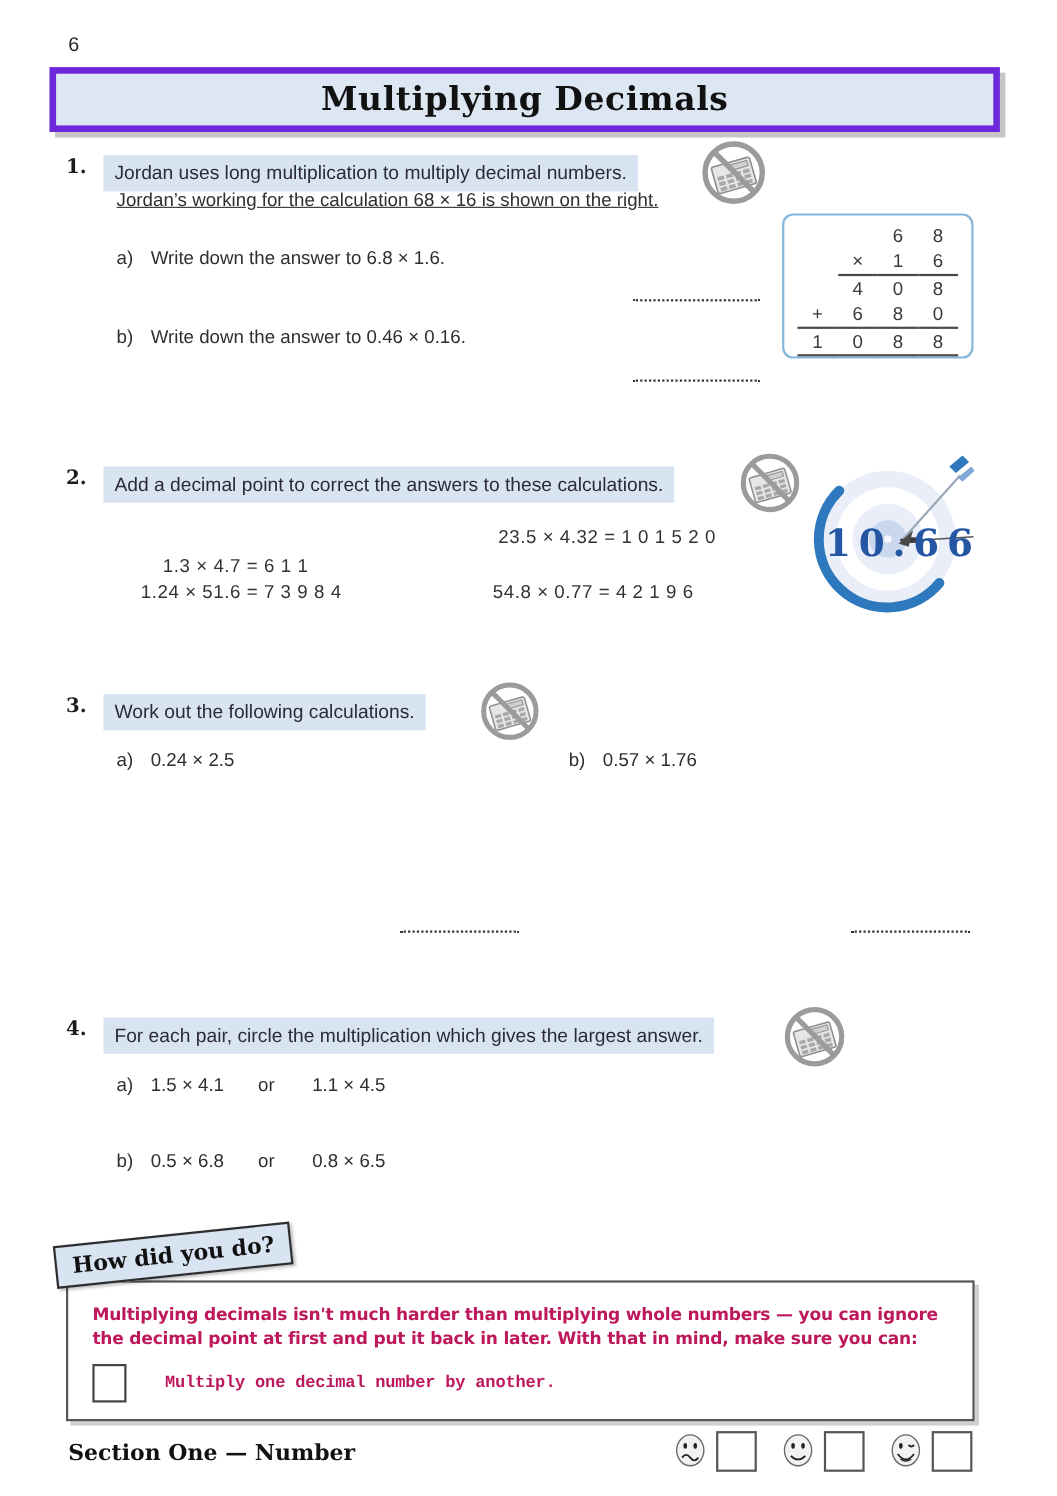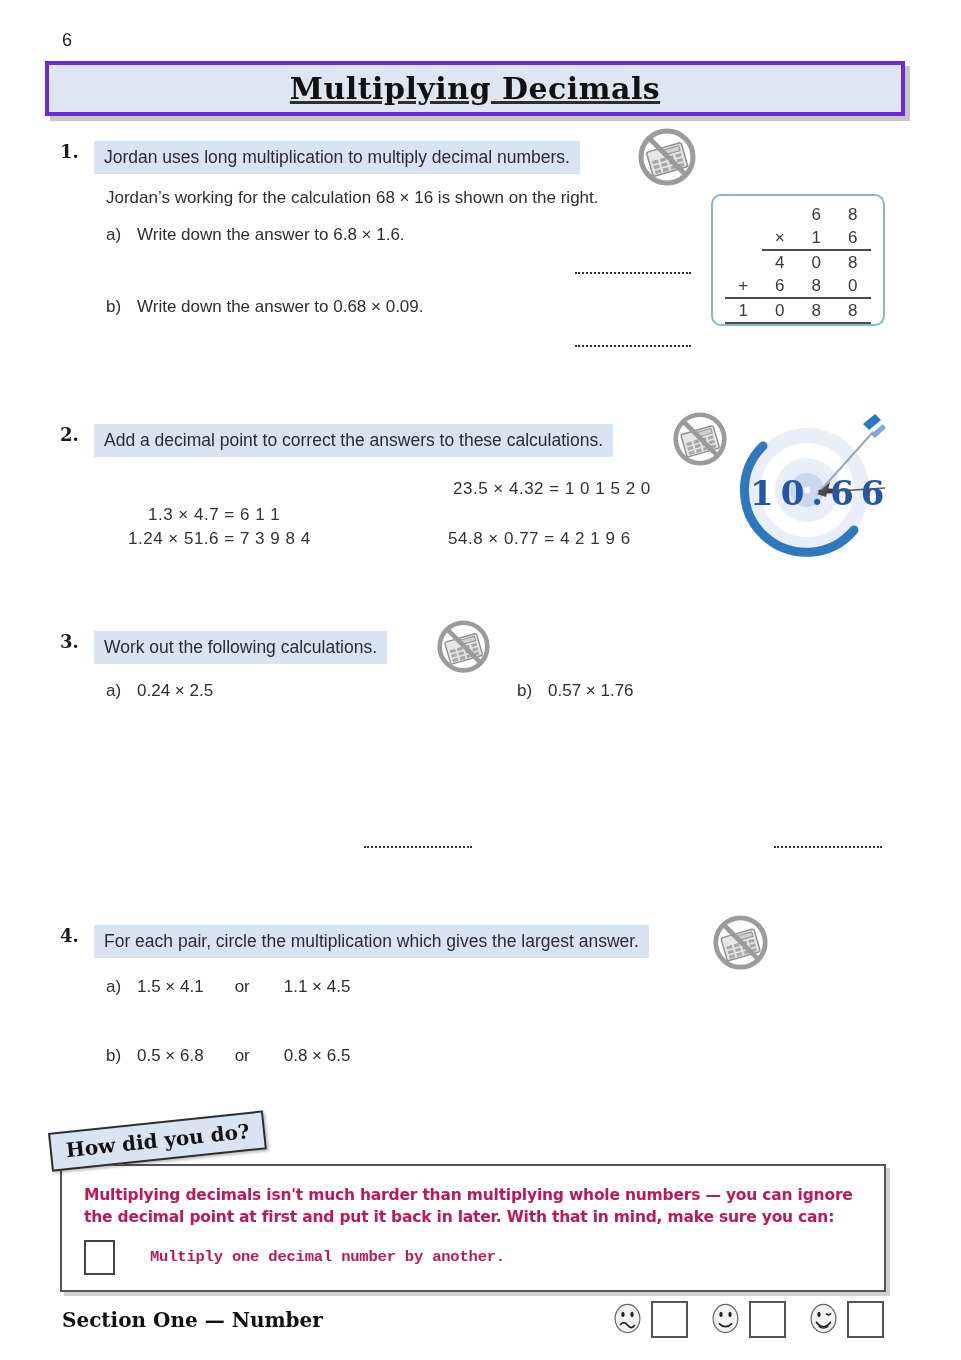--- a/index.html
+++ b/index.html
@@ -2,22 +2,22 @@
 <html><head>
 <meta charset="utf-8">
 <style>
   html,body{margin:0;padding:0;background:#fff;}
   .page{position:relative;width:961px;height:1360px;background:#ffffff;overflow:hidden;
         font-family:"Liberation Sans",sans-serif;color:#2e2e2e;}
   .abs{position:absolute;}
 
   .page-num{font-size:18px;color:#222;}
   .banner{left:45px;top:61px;width:852px;height:47px;background:#dde7f4;
-          border:4px solid #6d28d9;box-shadow:5px 5px 0 #c6c6c6;
-          display:flex;align-items:center;justify-content:center;text-decoration:underline;}
+          border:6px solid #6d28d9;box-shadow:5px 5px 0 #c6c6c6;
+          display:flex;align-items:center;justify-content:center;}
   .banner h1{margin:0;font-family:"DejaVu Serif",serif;font-weight:700;font-size:30px;
              color:#111;letter-spacing:.5px;}
 
   .q-num{font-family:"DejaVu Serif",serif;font-weight:700;font-size:18px;color:#1c1c1c;width:34px;flex:none;}
   .q-row{display:flex;align-items:flex-start;}
   .hl{background:#d9e4f2;padding:5px 10px 6px 10px;font-size:17.5px;color:#2b2b35;line-height:22px;}
   .sub{font-size:17px;color:#2e2e2e;}
   .sub-label{display:inline-block;width:31px;}
   .dots{border-bottom:2px dotted #333;height:12px;}
   .eq{font-size:17px;color:#333;letter-spacing:.5px;}
@@ -89,27 +89,27 @@
 
   <div class="abs q-row" style="left:60px;top:141px;width:570px;">
     <span class="q-num">1.</span>
     <span class="hl">Jordan uses long multiplication to multiply decimal numbers.</span>
   </div>
   <span class="abs" style="left:637px;top:127px;width:60px;height:60px;">
     <svg class="calc" viewBox="0 0 60 60">
         <use href="#calcicon"></use>
       </svg>
   </span>
-  <div class="abs sub" style="left:106px;top:188px;">Jordan’s working for the calculation 68 × 16 is shown on the right.</div>
+  <div class="abs sub" style="left:106px;top:172px;text-decoration:underline;">Jordan’s working for the calculation 68 × 16 is shown on the right.</div>
   <div class="abs sub" style="left:106px;top:225px;">
     <span class="sub-label">a)</span><span>Write down the answer to 6.8 × 1.6.</span>
   </div>
   <div class="abs dots" style="left:575px;top:260px;width:116px;"></div>
   <div class="abs sub" style="left:106px;top:297px;">
-    <span class="sub-label">b)</span><span>Write down the answer to 0.68 × 0.09.</span>
+    <span class="sub-label">b)</span><span>Write down the answer to 0.46 × 0.16.</span>
   </div>
   <div class="abs dots" style="left:575px;top:333px;width:116px;"></div>
 
   <div class="abs workbox">
     <div class="workgrid">
       <span></span>
       <span></span>
       <span>6</span>
       <span>8</span>
       <span></span>

